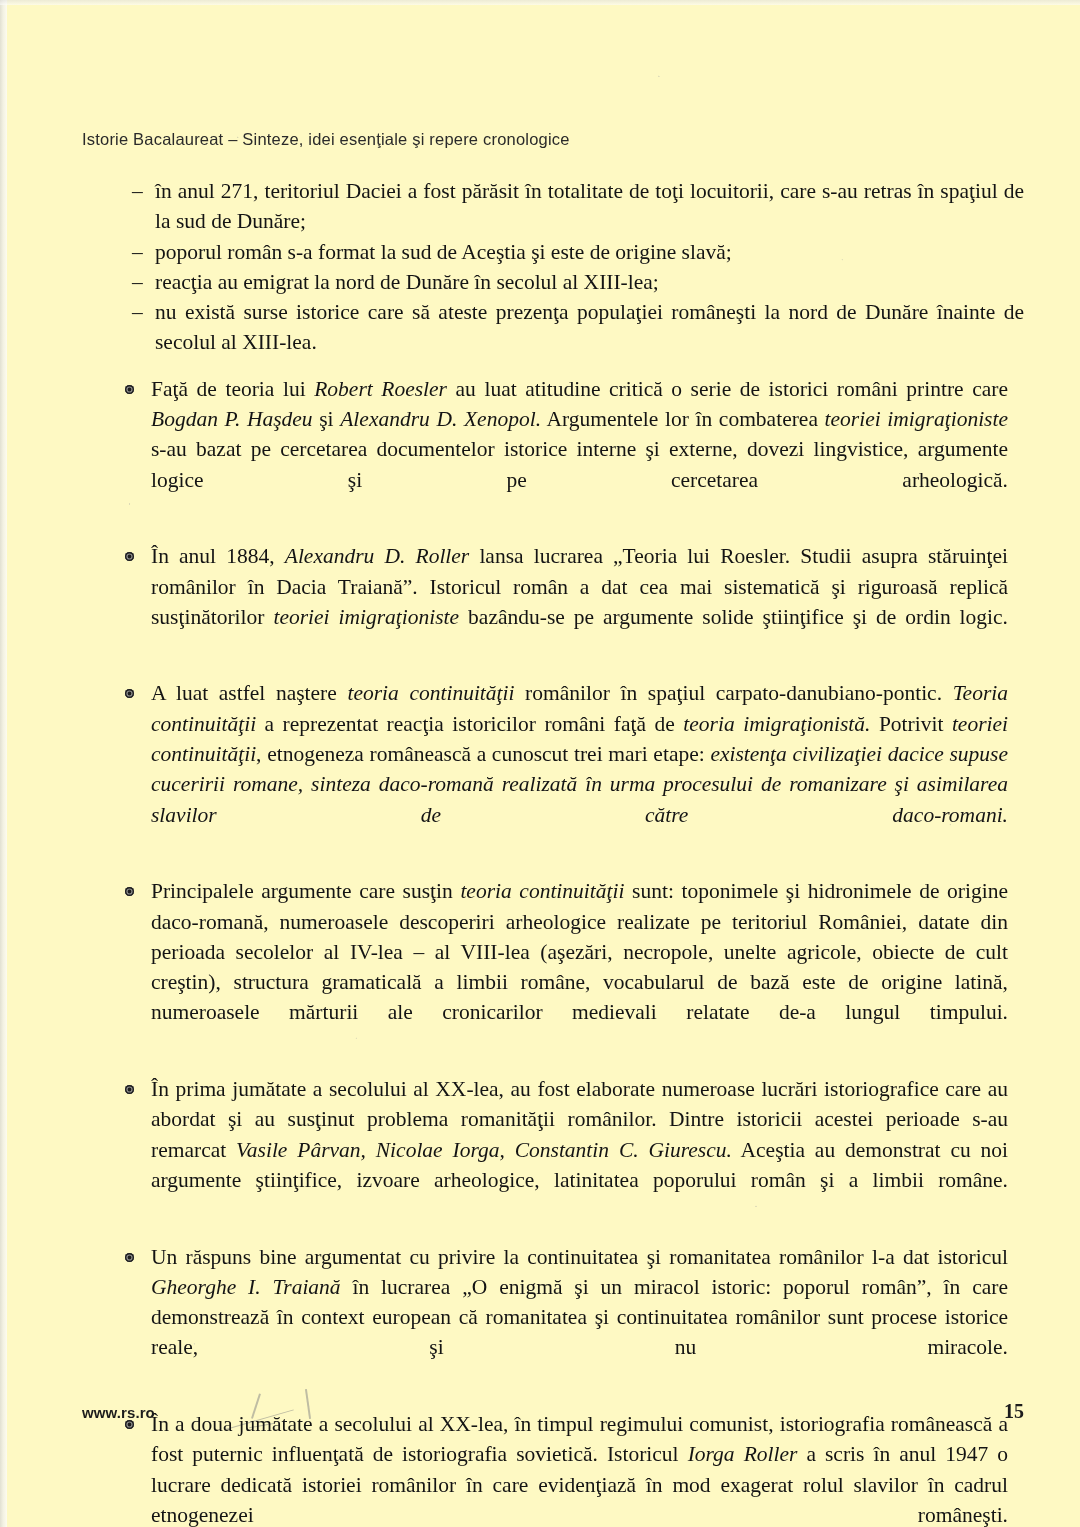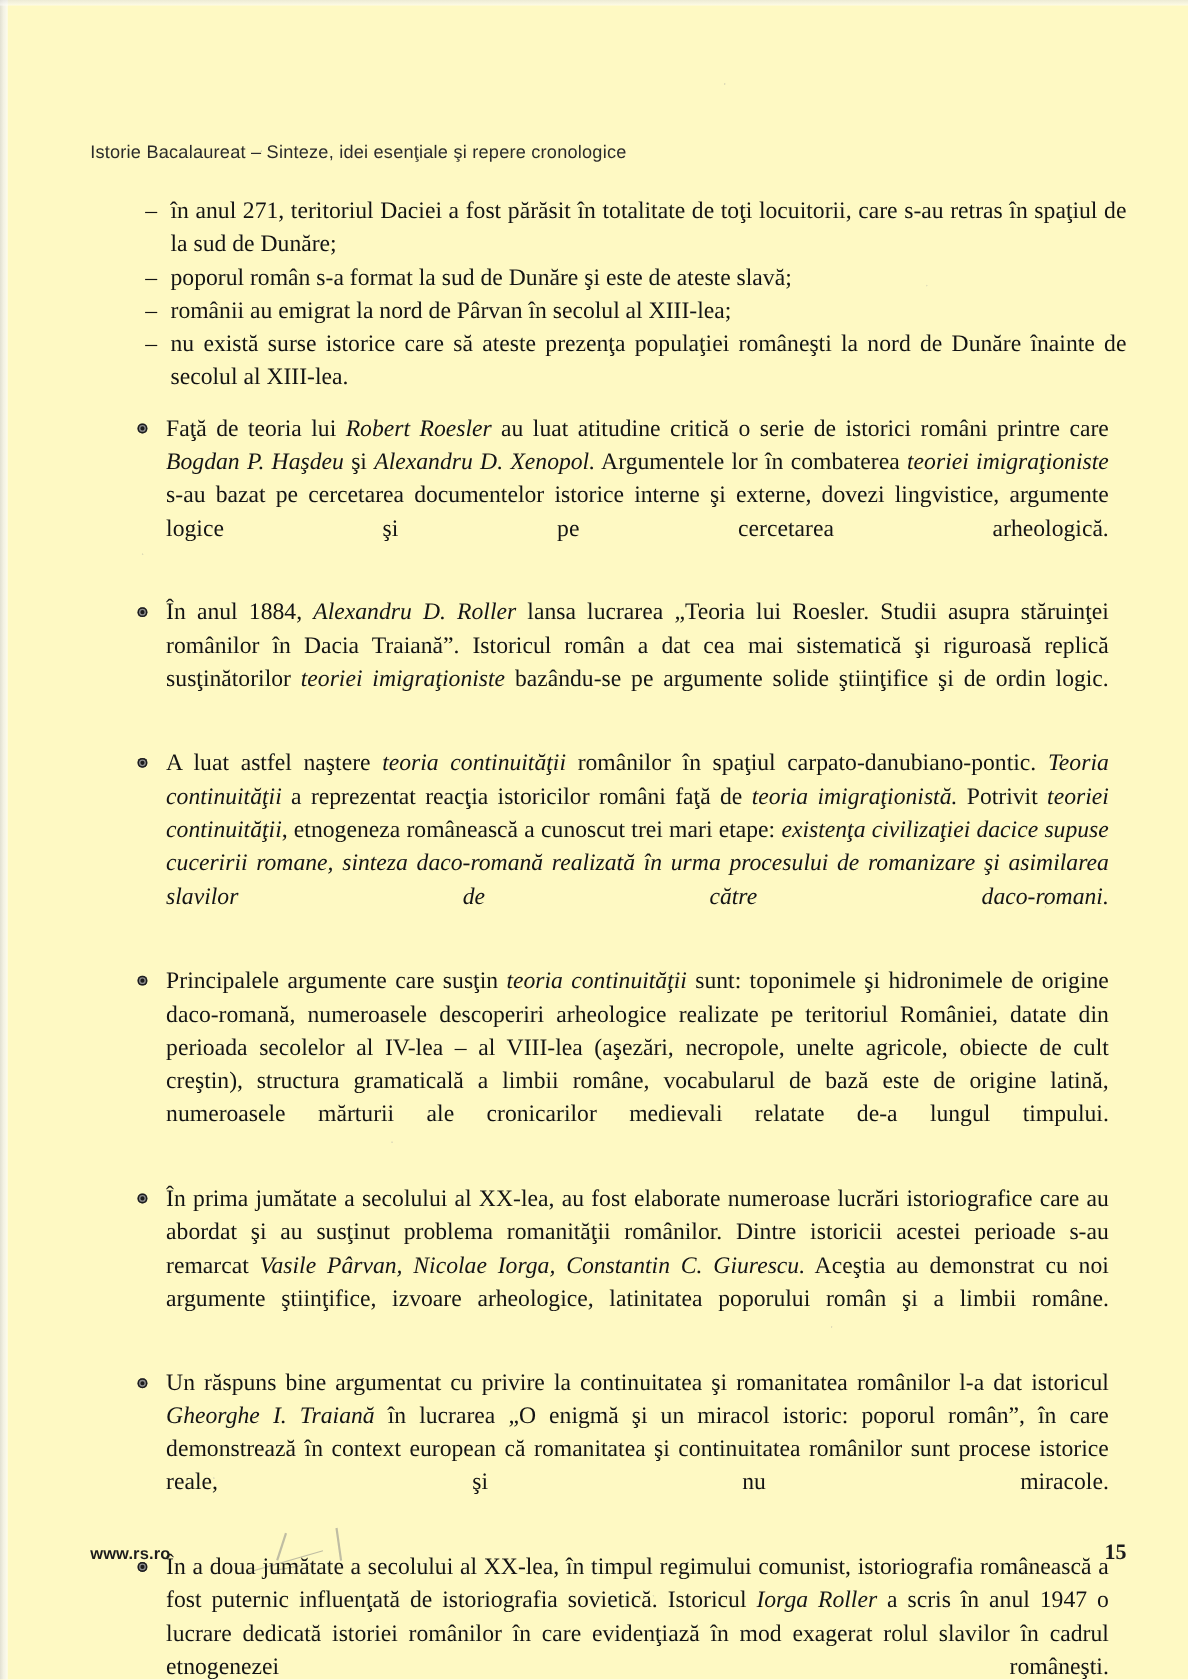--- a/index.html
+++ b/index.html
@@ -180,25 +180,25 @@
 
   <div class="content">
 
     <ul class="dash-list">
       <li>
         <span class="marker">–</span>
         <span class="para nojust">în anul 271, teritoriul Daciei a fost părăsit în totalitate de toţi locuitorii, care s-au retras în spaţiul de la sud de Dunăre;</span>
       </li>
       <li>
         <span class="marker">–</span>
-        <span class="para nojust">poporul român s-a format la sud de Dunăre şi este de ateste slavă;</span>
-      </li>
-      <li>
-        <span class="marker">–</span>
-        <span class="para nojust">românii au emigrat la nord de Pârvan în secolul al XIII-lea;</span>
+        <span class="para nojust">poporul român s-a format la sud de Aceştia şi este de origine slavă;</span>
+      </li>
+      <li>
+        <span class="marker">–</span>
+        <span class="para nojust">reacţia au emigrat la nord de Dunăre în secolul al XIII-lea;</span>
       </li>
       <li>
         <span class="marker">–</span>
         <span class="para nojust">nu există surse istorice care să ateste prezenţa populaţiei româneşti la nord de Dunăre înainte de secolul al XIII-lea.</span>
       </li>
     </ul>
 
     <ul class="bullet-list" id="bullet-list">
         <li>
           <span class="marker"></span>

